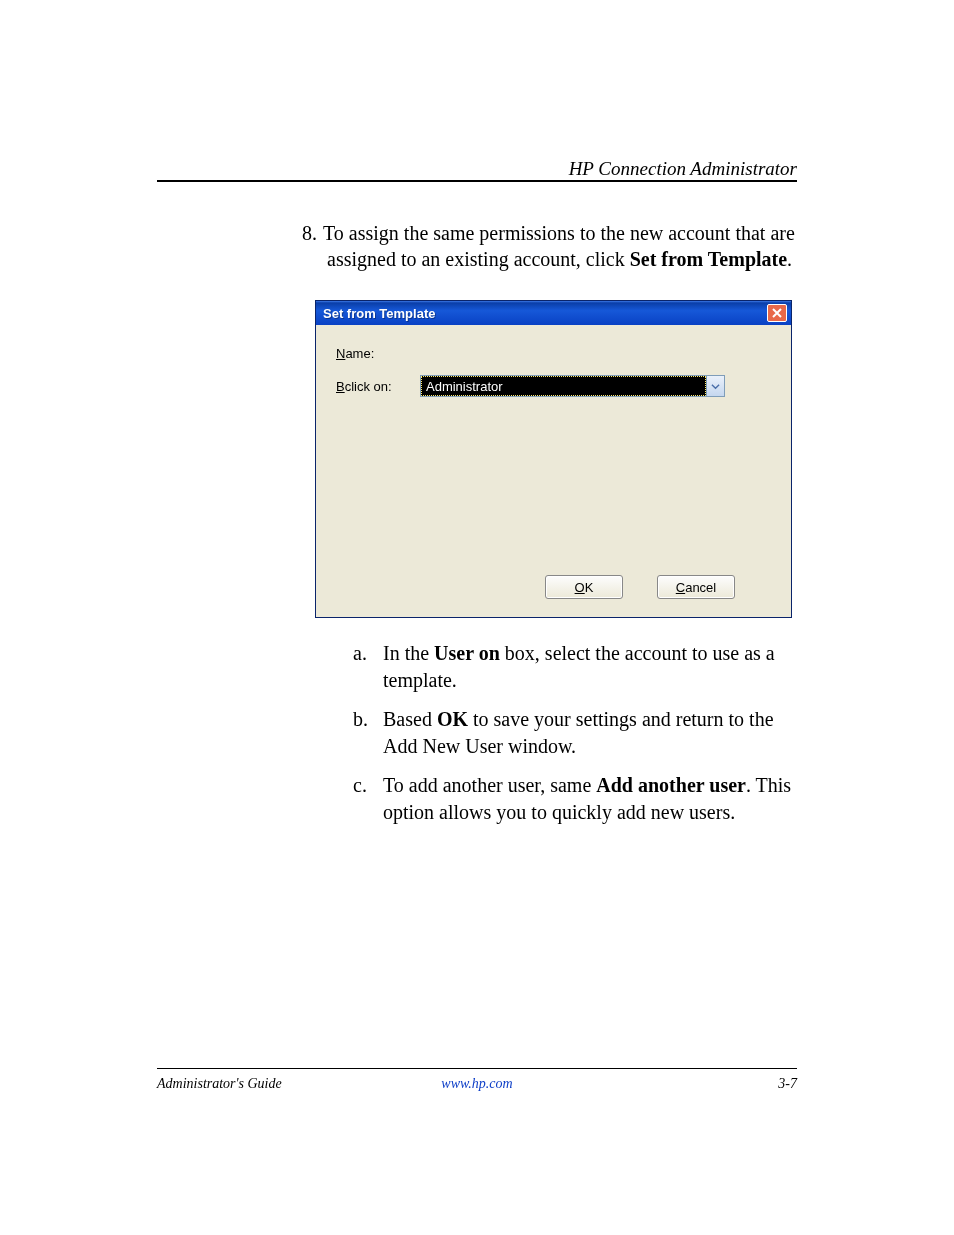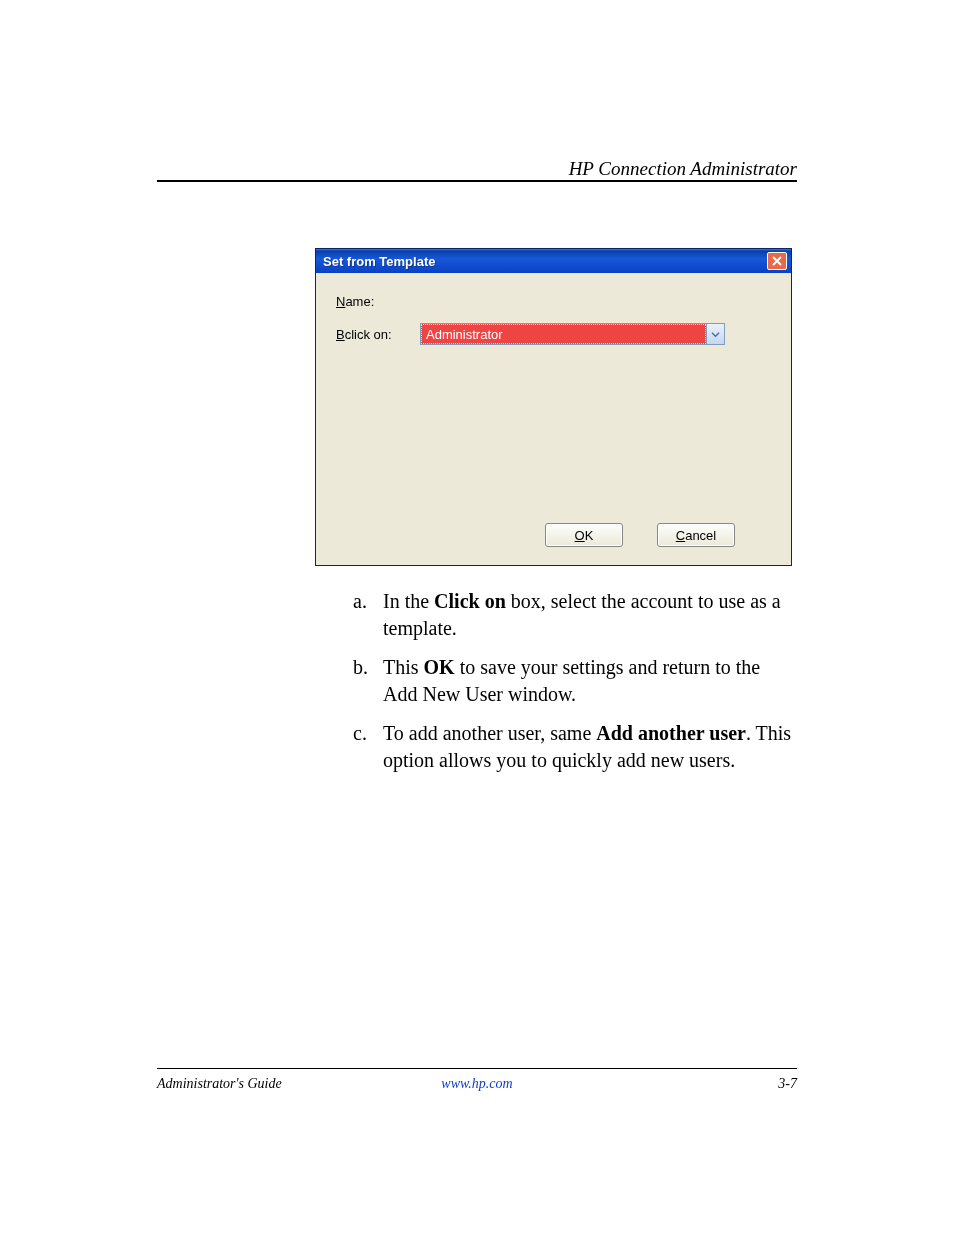--- a/index.html
+++ b/index.html
@@ -24,21 +24,21 @@
   .titlebar-text { color: #fff; font-weight: bold; font-size: 13px; padding-left: 3px; text-shadow: 1px 1px 0 rgba(0,0,0,0.3); }
   .close-btn { width: 20px; height: 18px; background: #e8694a; border: 1px solid #fff; border-radius: 2px; color: #fff; display: flex; align-items: center; justify-content: center; font-family: Arial, sans-serif; font-size: 13px; line-height: 1; cursor: default; }
   .close-btn svg { width: 10px; height: 10px; }
 
   .dialog-body { padding: 18px 20px 16px 20px; min-height: 250px; position: relative; }
   .form-row { display: flex; align-items: center; margin-bottom: 12px; }
   .form-label { width: 72px; margin-right: 12px; color: #000; }
   .form-label .ul { text-decoration: underline; }
   .name-input { flex: 0 0 305px; height: 20px; background: transparent; border: none; }
   .combo { flex: 0 0 305px; height: 22px; display: flex; border: 1px solid #7f9db9; background: #fff; }
-  .combo-value { flex: 1; padding: 2px 4px; background: #ef4444; color: #fff; border: 1px dotted #ffe969; }
+  .combo-value { flex: 1; padding: 2px 4px; background: #000000; color: #fff; border: 1px dotted #ffe969; }
   .combo-btn { width: 18px; background: linear-gradient(#eaf1fb, #c5d7ef); border-left: 1px solid #7f9db9; display: flex; align-items: center; justify-content: center; }
   .combo-btn svg { width: 9px; height: 9px; }
 
   .dialog-buttons { display: flex; justify-content: flex-end; gap: 34px; padding: 0 56px 18px 0; }
   .win-btn { min-width: 78px; height: 24px; border: 1px solid #888; border-radius: 3px; background: linear-gradient(#fdfdfd, #ece9d8); font-family: Tahoma, Arial, sans-serif; font-size: 13px; box-shadow: inset 0 0 0 1px #fff; }
   .win-btn .ul { text-decoration: underline; }
 
   
   .sub { margin-left: 196px; font-size: 20px; line-height: 1.35; }
   .sub-item { display: flex; margin-bottom: 12px; }
@@ -54,20 +54,23 @@
   .footer-right { font-style: italic; }
 </style>
 </head>
 <body>
 <div class="page">
 
   <div class="header-text">HP Connection Administrator</div>
   <div class="header-rule"></div>
 
   <div class="body">
+    <div class="step">
+      <span class="num">8.</span><span>To assign the same permissions to the new account that are assigned to an existing account, click </span><b>Set from Template</b><span>.</span>
+    </div>
 
     <div class="dialog-wrap">
       <div class="dialog">
         <div class="titlebar">
           <span class="titlebar-text">Set from Template</span>
           <span class="close-btn">
             <svg viewBox="0 0 10 10">
                 <path d="M1 1 L9 9 M9 1 L1 9" stroke="#fff" stroke-width="2" fill="none"></path>
               </svg>
           </span>
@@ -92,25 +95,25 @@
         <div class="dialog-buttons">
           <button class="win-btn"><span class="ul">O</span><span>K</span></button>
           <button class="win-btn"><span class="ul">C</span><span>ancel</span></button>
         </div>
       </div>
     </div>
 
     <div class="sub">
       <div class="sub-item">
         <div class="sub-letter">a.</div>
-        <div class="sub-text"><span>In the </span><b>Click on</b><span> box, select the account to use as a template.</span></div>
+        <div class="sub-text"><span>In the </span><b>User on</b><span> box, select the account to use as a template.</span></div>
       </div>
       <div class="sub-item">
         <div class="sub-letter">b.</div>
-        <div class="sub-text"><span>This </span><b>OK</b><span> to save your settings and return to the Add New User window.</span></div>
+        <div class="sub-text"><span>Based </span><b>OK</b><span> to save your settings and return to the Add New User window.</span></div>
       </div>
       <div class="sub-item">
         <div class="sub-letter">c.</div>
         <div class="sub-text"><span>To add another user, same </span><b>Add another user</b><span>. This option allows you to quickly add new users.</span></div>
       </div>
     </div>
   </div>
 
   <div class="footer-rule"></div>
   <div class="footer">

